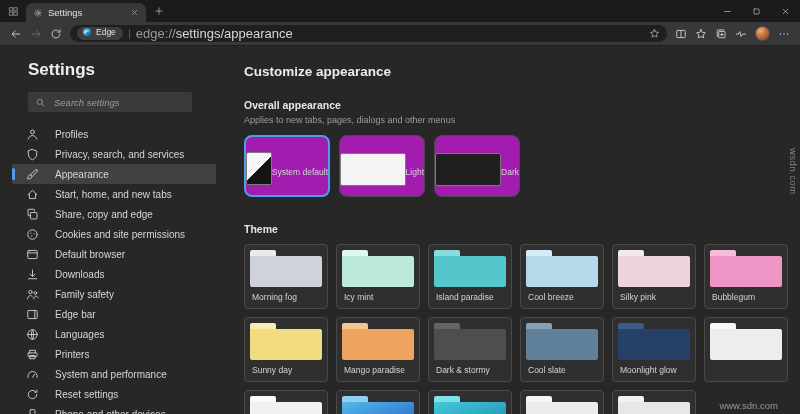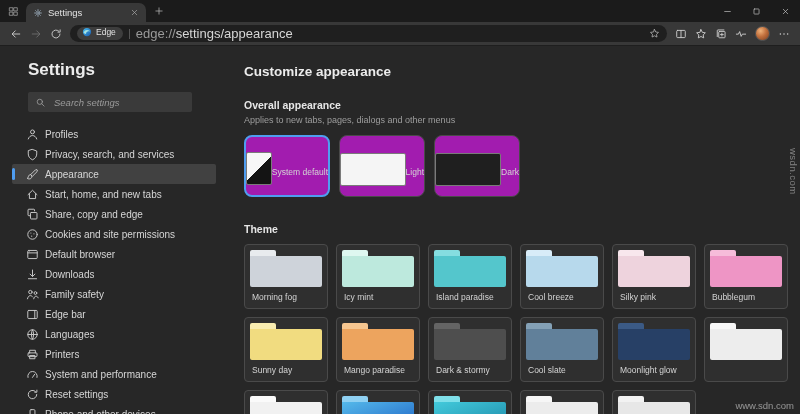--- a/index.html
+++ b/index.html
@@ -41,21 +41,21 @@
 
   
   .content{flex:1;display:flex;min-height:0;}
   .sidebar{width:228px;flex:none;padding-top:12px;}
   .sb-title{margin:2px 0 12px 28px;font-size:17px;font-weight:700;color:#ececec;}
   .search{margin:0 0 12px 28px;width:164px;height:20px;background:#3a3a3a;border-radius:2px;display:flex;align-items:center;gap:6px;padding:0 7px;}
   .s-ic{width:11px;height:11px;color:#9c9c9c;flex:none;}
   .search-input{flex:1;min-width:0;background:transparent;border:none;outline:none;color:#dddddd;font-size:9.5px;font-family:inherit;font-style:italic;}
   .search-input::placeholder{color:#9a9a9a;}
   .sb-list{display:flex;flex-direction:column;}
-  .sb-item{height:20px;display:flex;align-items:center;gap:6px;padding:0 6px 0 14px;margin:0 12px;border-radius:2px;font-size:10px;color:#d6d6d6;position:relative;cursor:default;}
+  .sb-item{height:20px;display:flex;align-items:center;gap:16px;padding:0 6px 0 14px;margin:0 12px;border-radius:2px;font-size:10px;color:#d6d6d6;position:relative;cursor:default;}
   .sb-item.selected{background:#414141;}
   .sb-item.selected::before{content:"";position:absolute;left:0;top:4px;bottom:4px;width:3px;border-radius:2px;background:#4f9df0;}
   .sb-icon{width:13px;height:13px;color:#c9c9c9;flex:none;}
   .sb-label{white-space:nowrap;overflow:hidden;}
 
   
   .main{flex:1;padding:10px 0 0 16px;min-width:0;overflow:hidden;}
   .main-title{margin:8px 0 20px 0;font-size:13.5px;font-weight:700;color:#ececec;}
   .sec-head{font-size:10.5px;font-weight:700;color:#e6e6e6;margin-bottom:4px;}
   .sec-sub{font-size:9px;color:#9d9d9d;margin-bottom:10px;}
@@ -68,21 +68,21 @@
   .theme-grid{display:grid;grid-template-columns:repeat(6,84px);gap:8px;}
   .theme-card{width:84px;height:65px;background:#2f2f2f;border:1px solid #4a4a4a;border-radius:4px;padding:5px 5px 0;cursor:default;}
   .theme-card.selected{border:2px solid #4f9df0;padding:4px 4px 0;}
   .folder{position:relative;height:37px;}
   .f-tab{position:absolute;top:0;left:0;width:36%;height:7px;border-radius:2px 2px 0 0;}
   .f-body{position:absolute;top:6px;left:0;right:0;bottom:0;border-radius:0 2px 2px 2px;display:flex;align-items:center;justify-content:center;}
   .banned-ic{width:15px;height:15px;color:#c4c4c4;}
   .theme-label{font-size:8.5px;color:#d4d4d4;margin-top:5px;padding-left:2px;white-space:nowrap;overflow:hidden;}
 
   .watermark-side{position:absolute;right:1px;top:148px;writing-mode:vertical-rl;font-size:9.5px;color:rgba(220,220,220,0.5);letter-spacing:.5px;}
-  .watermark-corner{position:absolute;right:6px;bottom:3px;font-size:9.5px;color:rgba(235,235,235,0.55);text-align:right;}
+  .watermark-corner{position:absolute;right:22px;bottom:3px;font-size:9.5px;color:rgba(235,235,235,0.55);text-align:right;}
 </style>
 </head>
 <body>
 
 <div class="app">
 
   <div class="titlebar">
     <div class="tab-actions">
       <span class="icn">
           <svg viewBox="0 0 16 16" fill="none" stroke="currentColor" stroke-width="1.2" stroke-linecap="round" stroke-linejoin="round">

